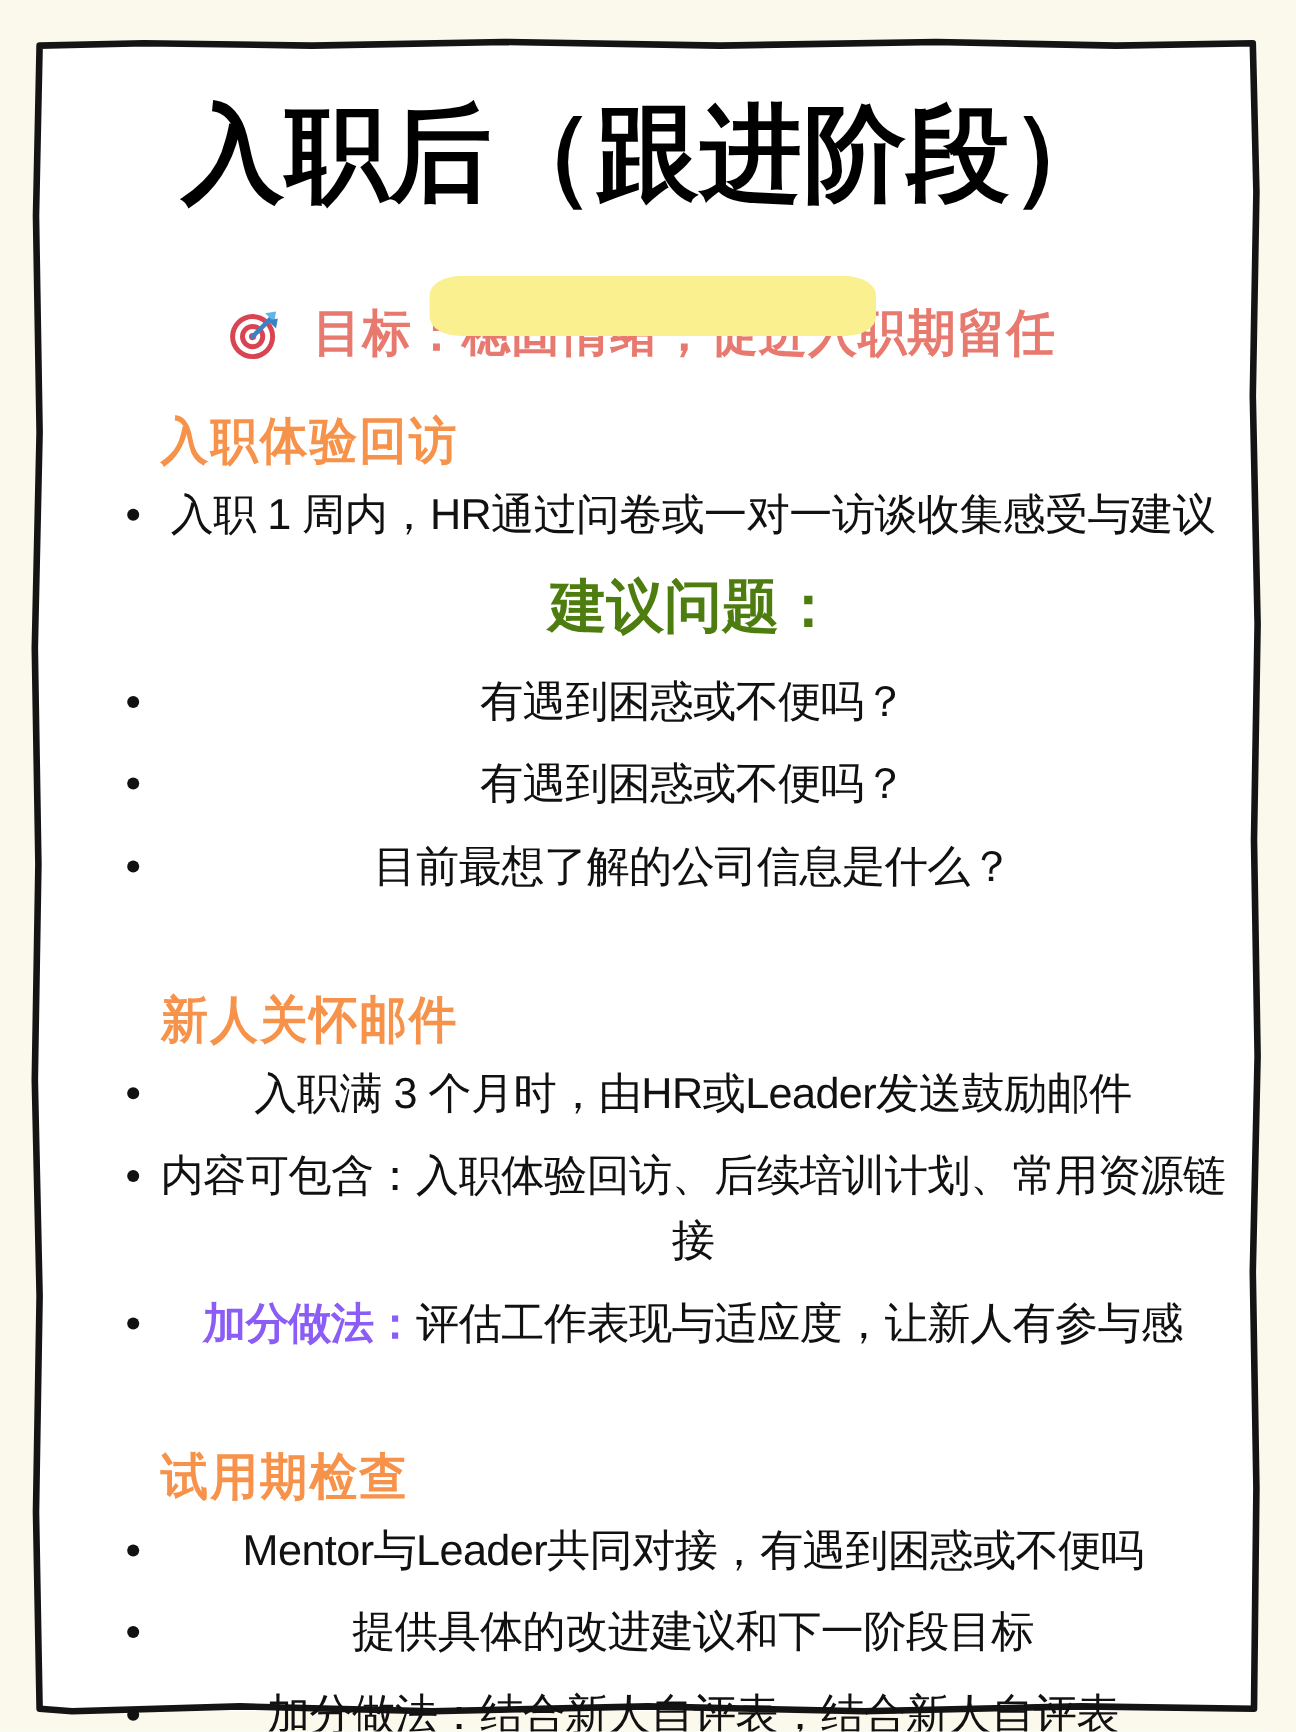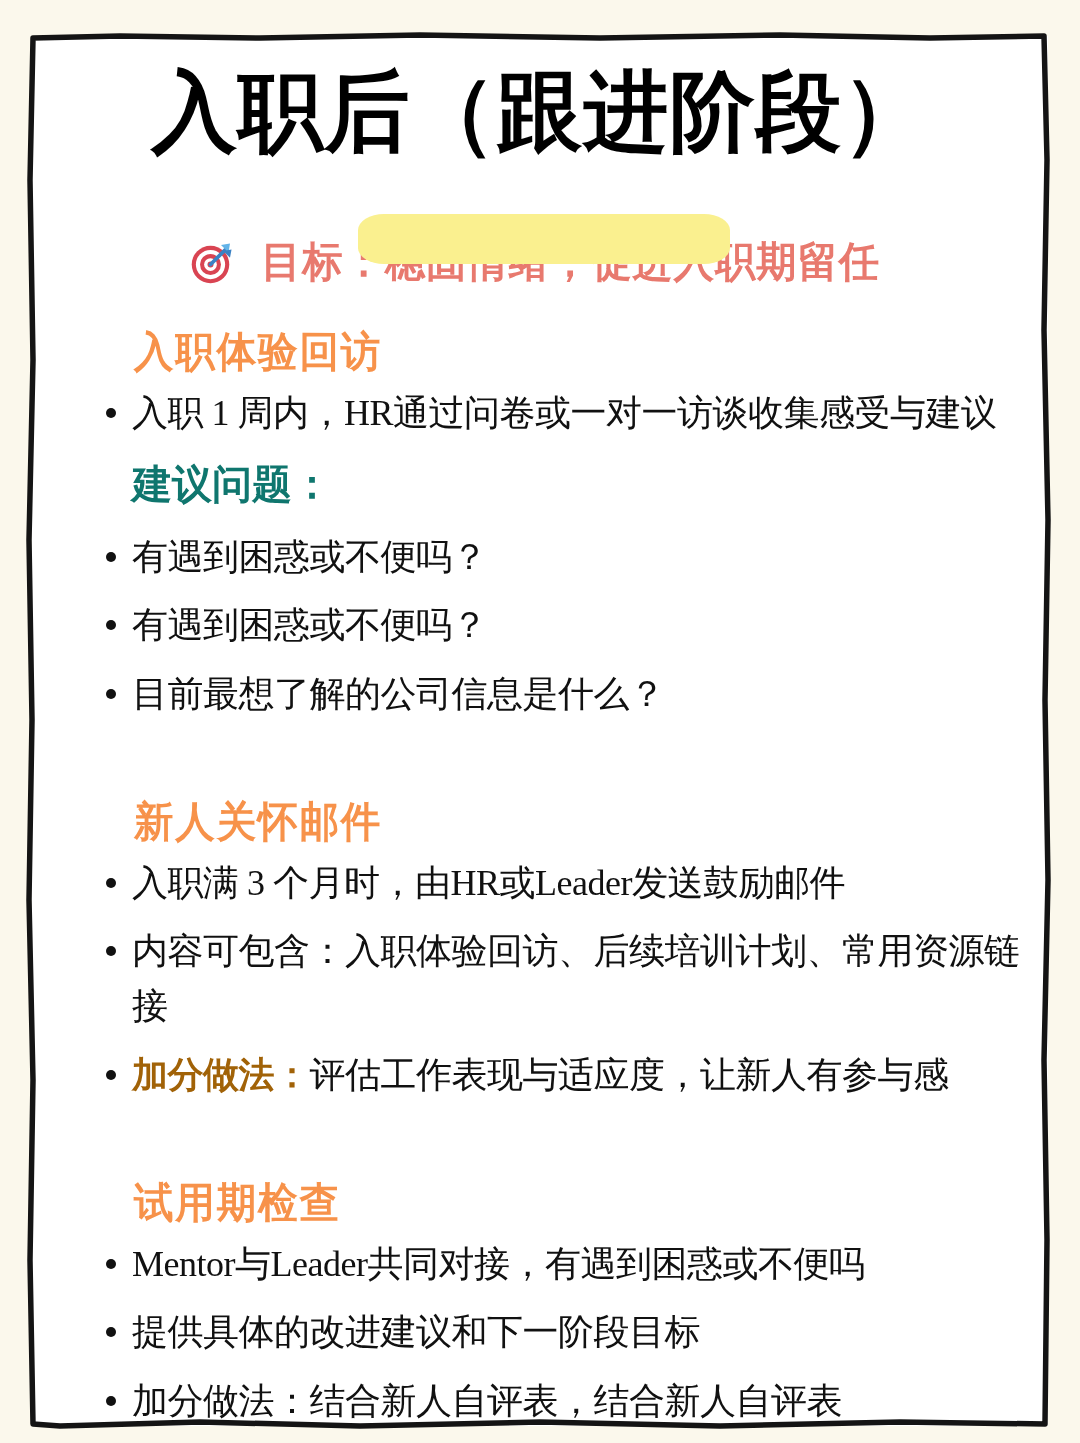--- a/index.html
+++ b/index.html
@@ -33,21 +33,21 @@
     top: 0;
     width: 1080px;
     height: 1443px;
     pointer-events: none;
   }
 
   
   #content {
     position: absolute;
     left: 32px;
-    top: 20px;
+    top: 36px;
     width: 1016px;
     height: 1390px;
     box-sizing: border-box;
   }
 
   
   .title-wrap {
     position: relative;
     margin: 44px 0 0 0;
     text-align: center;
@@ -124,44 +124,45 @@
     margin: 0;
     padding: 0;
   }
   .bullet {
     position: relative;
     padding-left: 34px;
     margin: 0 3px 14px 0;
     font-size: 36px;
     line-height: 1.52;
     color: #111111;
-    font-family: Liberation Serif, serif;
+    font-family: Liberation Sans, sans-serif;
     letter-spacing: -0.5px;
+    text-align: center;
   }
   .bullet::before {
     content: "";
     position: absolute;
     left: 8px;
     top: 22px;
     width: 10px;
     height: 10px;
     border-radius: 50%;
     background: #111111;
   }
   .bullet.no-marker { padding-left: 34px; }
   .bullet.no-marker::before { display: none; }
 
   .lead-orange {
-    color: #a16207;
+    color: #8b5cf6;
     font-weight: 700;
   }
   .sub-label {
-    color: #0f766e;
-    font-weight: 900;
-    font-size: 40px;
+    color: #4d7c0f;
+    font-weight: 900;
+    font-size: 48px;
     letter-spacing: 0px;
   }
 </style>
 </head>
 <body>
 
 <div id="card"></div>
 
 <svg id="card-border" viewBox="0 0 1080 1443" xmlns="http://www.w3.org/2000/svg" aria-hidden="true">
   <path d="M33,38 L120,36 L260,38 L420,35 L600,38 L780,35 L930,38 L1044,36

